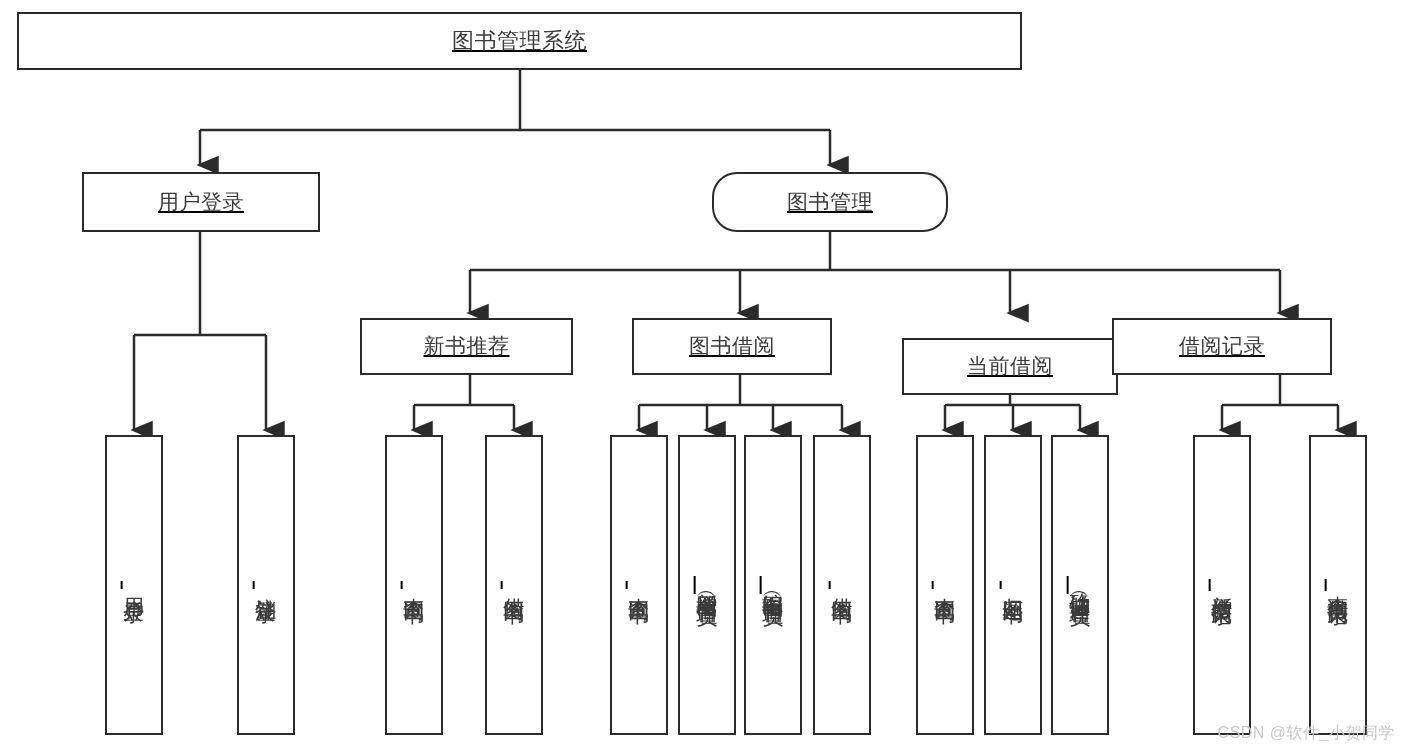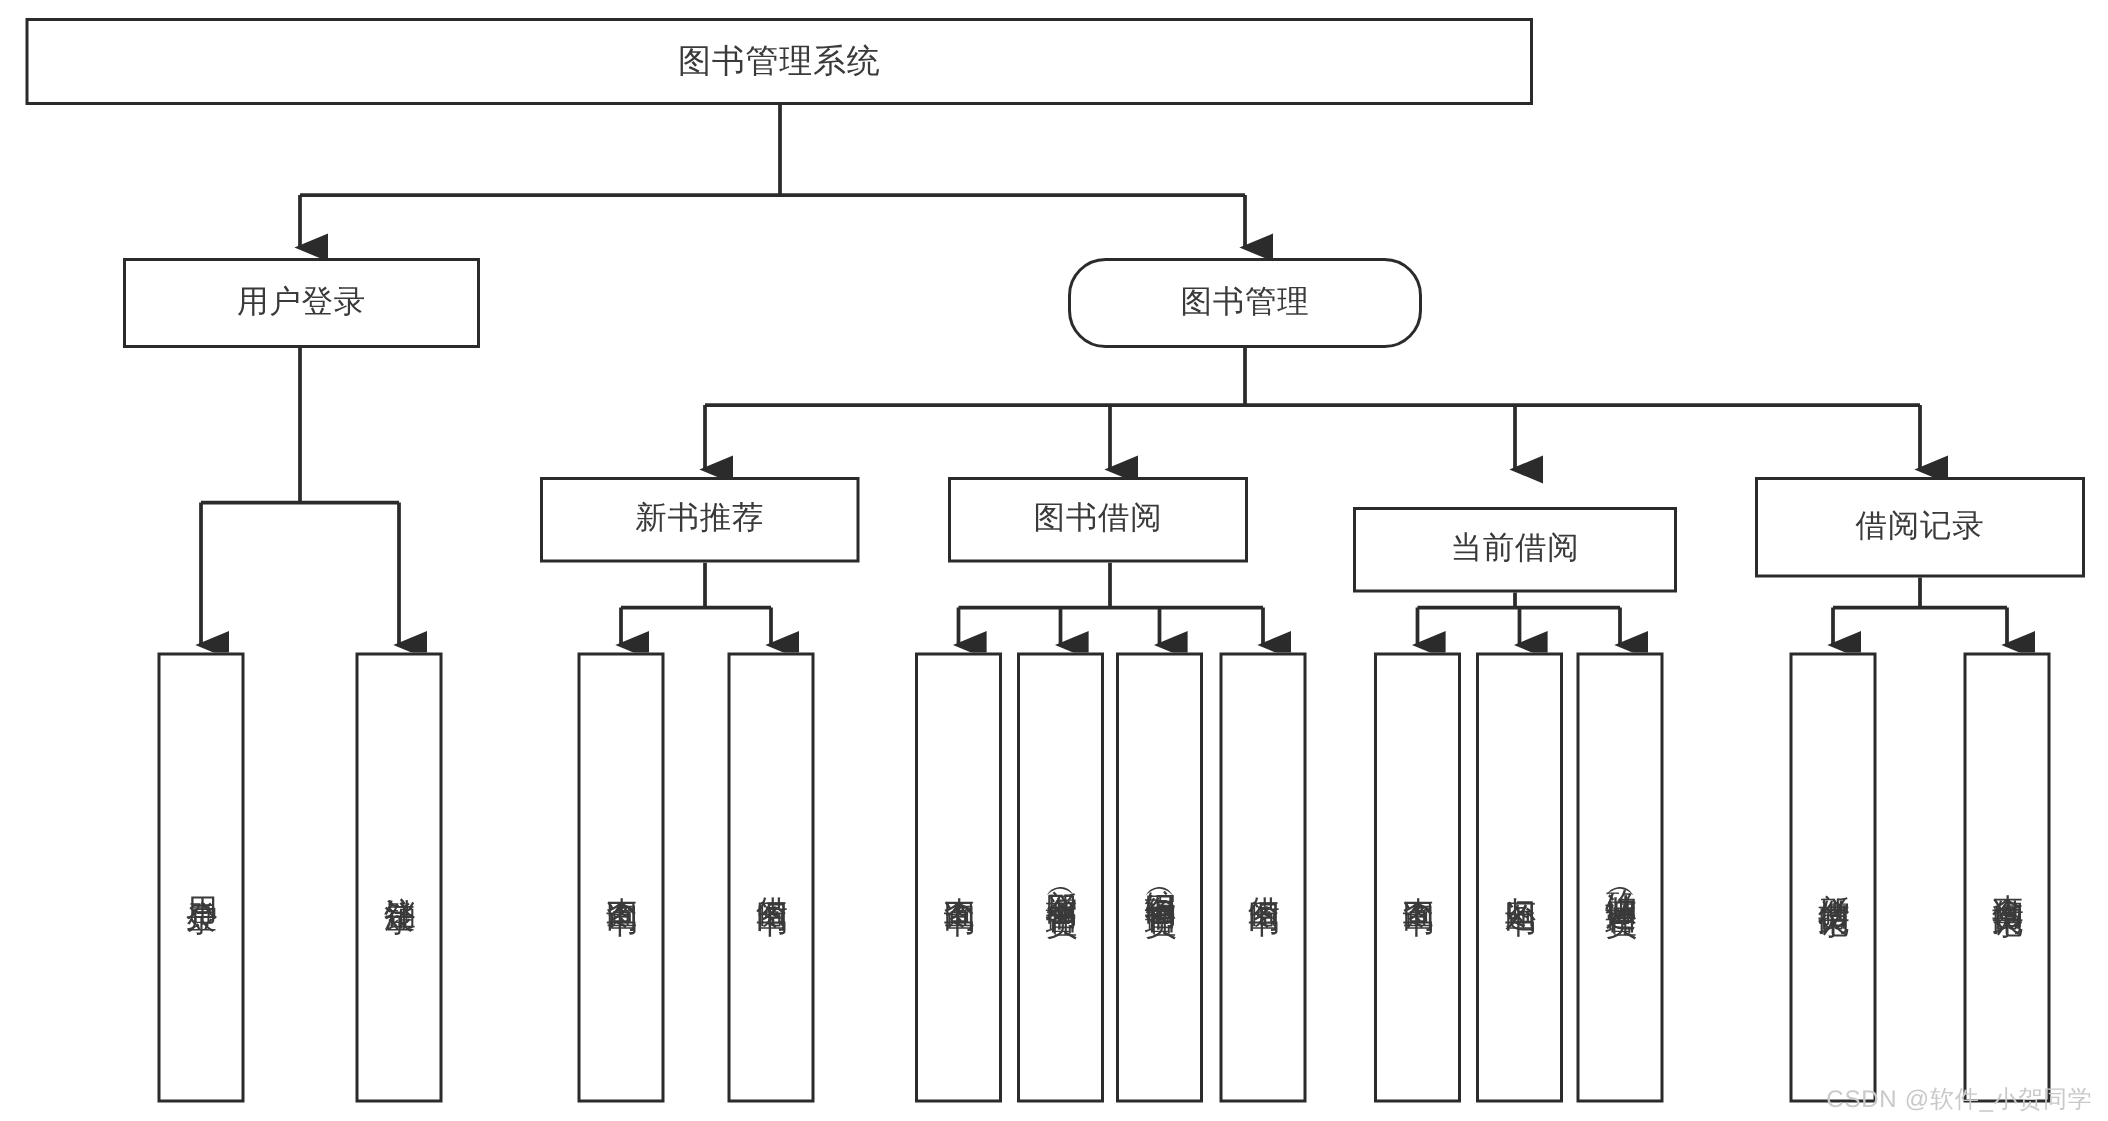--- a/index.html
+++ b/index.html
@@ -28,20 +28,21 @@
   }
   .node {
     position: absolute;
     box-sizing: border-box;
     background: #ffffff;
     border: 2px solid #2b2b2b;
     display: flex;
     align-items: center;
     justify-content: center;
     overflow: hidden;
+    text-decoration: underline;
   }
   .node .label {
     color: #3a3a3a;
     font-size: 21px;
     line-height: 1.18;
     letter-spacing: 0.5px;
     white-space: nowrap;
     text-align: center;
   }
   .node.root .label { font-size: 22px; }
@@ -141,21 +142,21 @@
 
   <div class="node level3" style="left:360px; top:318px; width:213px; height:57px;">
     <span class="label">新书推荐</span>
   </div>
   <div class="node level3" style="left:632px; top:318px; width:200px; height:57px;">
     <span class="label">图书借阅</span>
   </div>
   <div class="node level3" style="left:902px; top:318px; width:216px; height:57px;margin-top:20px;">
     <span class="label">当前借阅</span>
   </div>
-  <div class="node level3" style="left:1170px; top:318px; width:220px; height:67px;">
+  <div class="node level3" style="left:1112px; top:318px; width:220px; height:57px;">
     <span class="label">借阅记录</span>
   </div>
 
   <div class="node leaf" style="left:105px; top:435px; width:58px; height:300px;">
     <span class="label">用户登录</span>
   </div>
   <div class="node leaf" style="left:237px; top:435px; width:58px; height:300px;">
     <span class="label">注销登录</span>
   </div>
 

